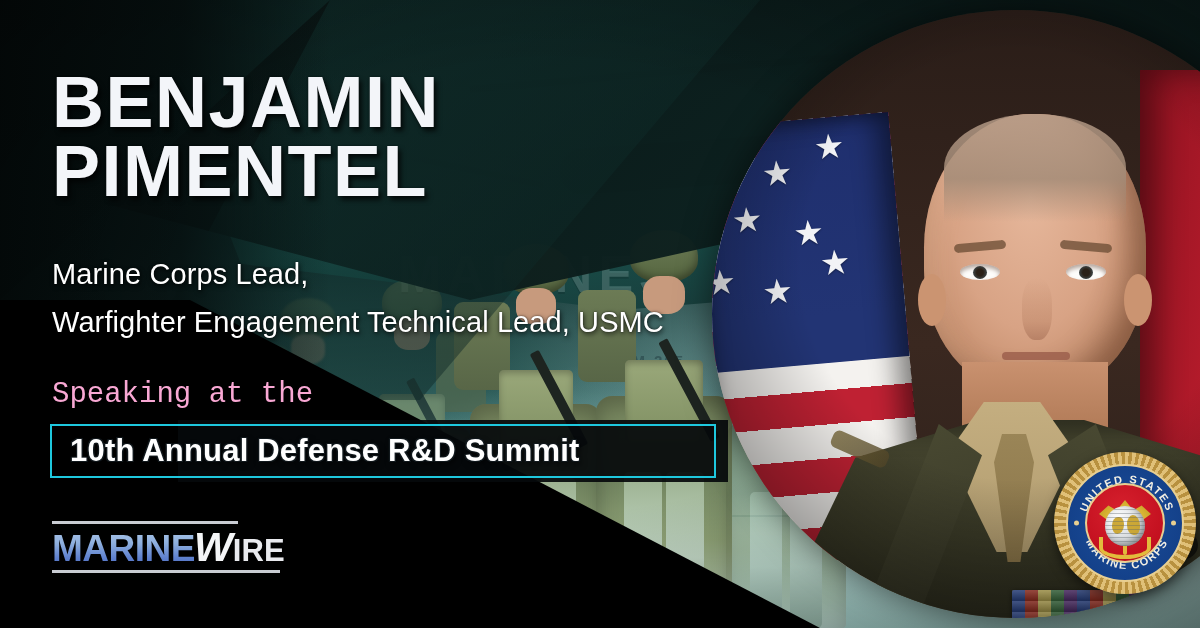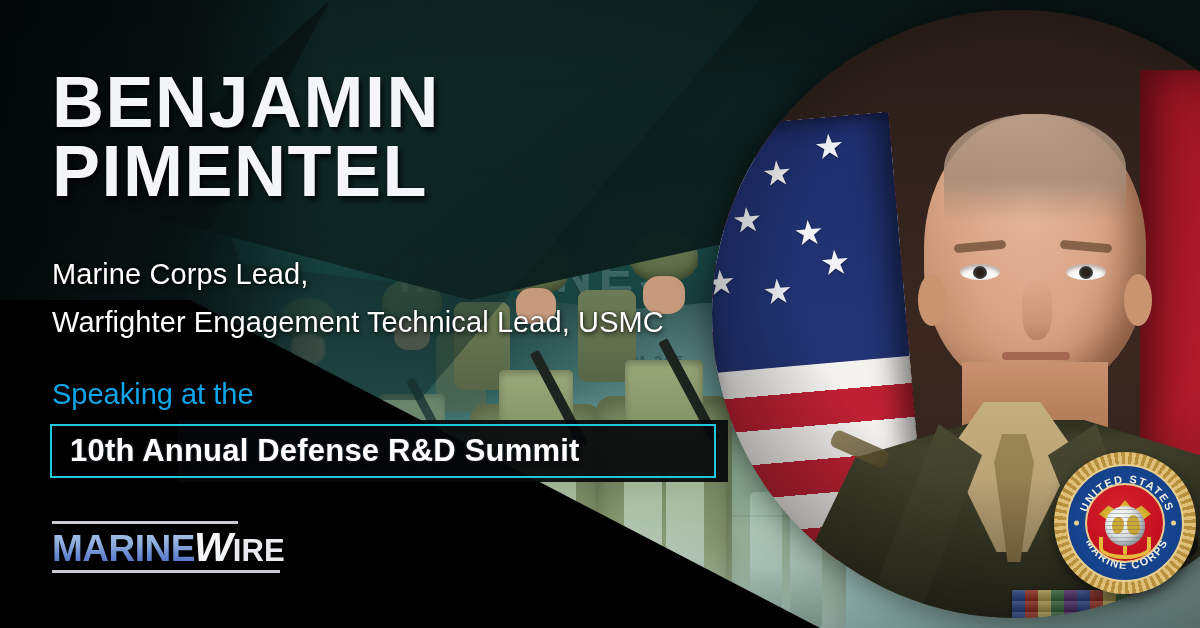--- a/index.html
+++ b/index.html
@@ -161,23 +161,24 @@
     position:absolute; left:52px;
     font-size:29px; font-weight:400; color:#ffffff;
     letter-spacing:.1px; white-space:nowrap;
     text-shadow:1px 2px 5px rgba(0,0,0,.80), 0 0 2px rgba(0,0,0,.6);
   }
   .role-1{ top:258px; }
   .role-2{ top:306px; }
 
   .speaking{
     position:absolute; left:52px; top:378px;
-    font-size:29px; font-weight:400; color:#0ea5e9;
+    font-size:29px; font-weight:400; color:#f9a8d4;
     text-shadow:1px 2px 6px rgba(0,0,0,.85), 0 0 3px rgba(0,0,0,.7);
     white-space:nowrap;
+    font-family:Liberation Mono, monospace;
   }
 
   
   .event-backing{
     position:absolute; left:178px; top:420px; width:550px; height:62px;
     background:#05090b; opacity:.92;
   }
   .event-box{
     position:absolute; left:50px; top:424px; width:666px; height:54px;
     border:2px solid #1ec8de;

